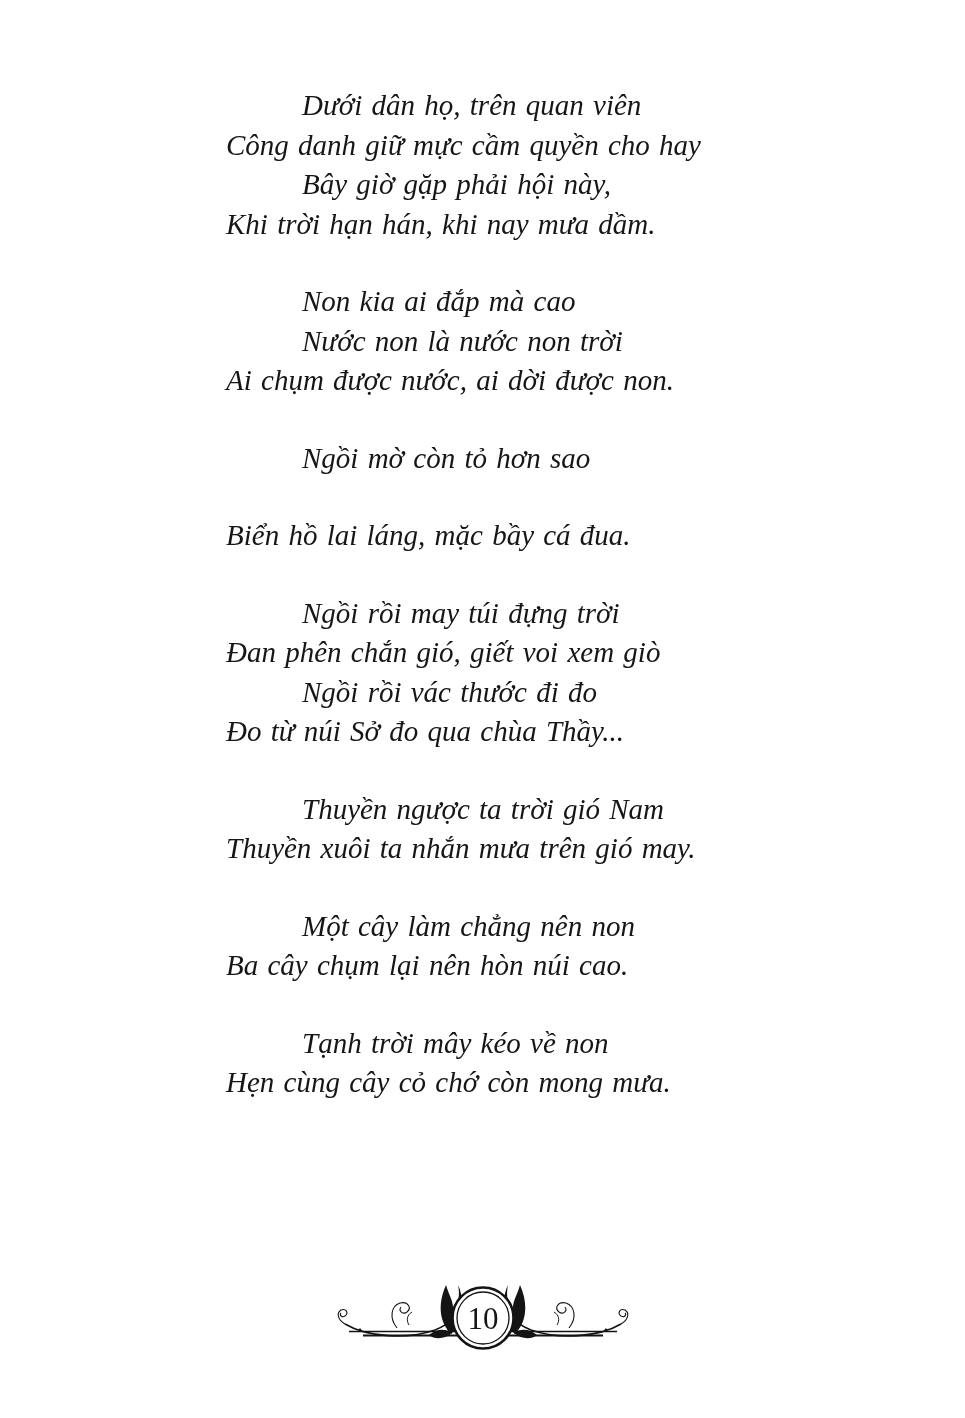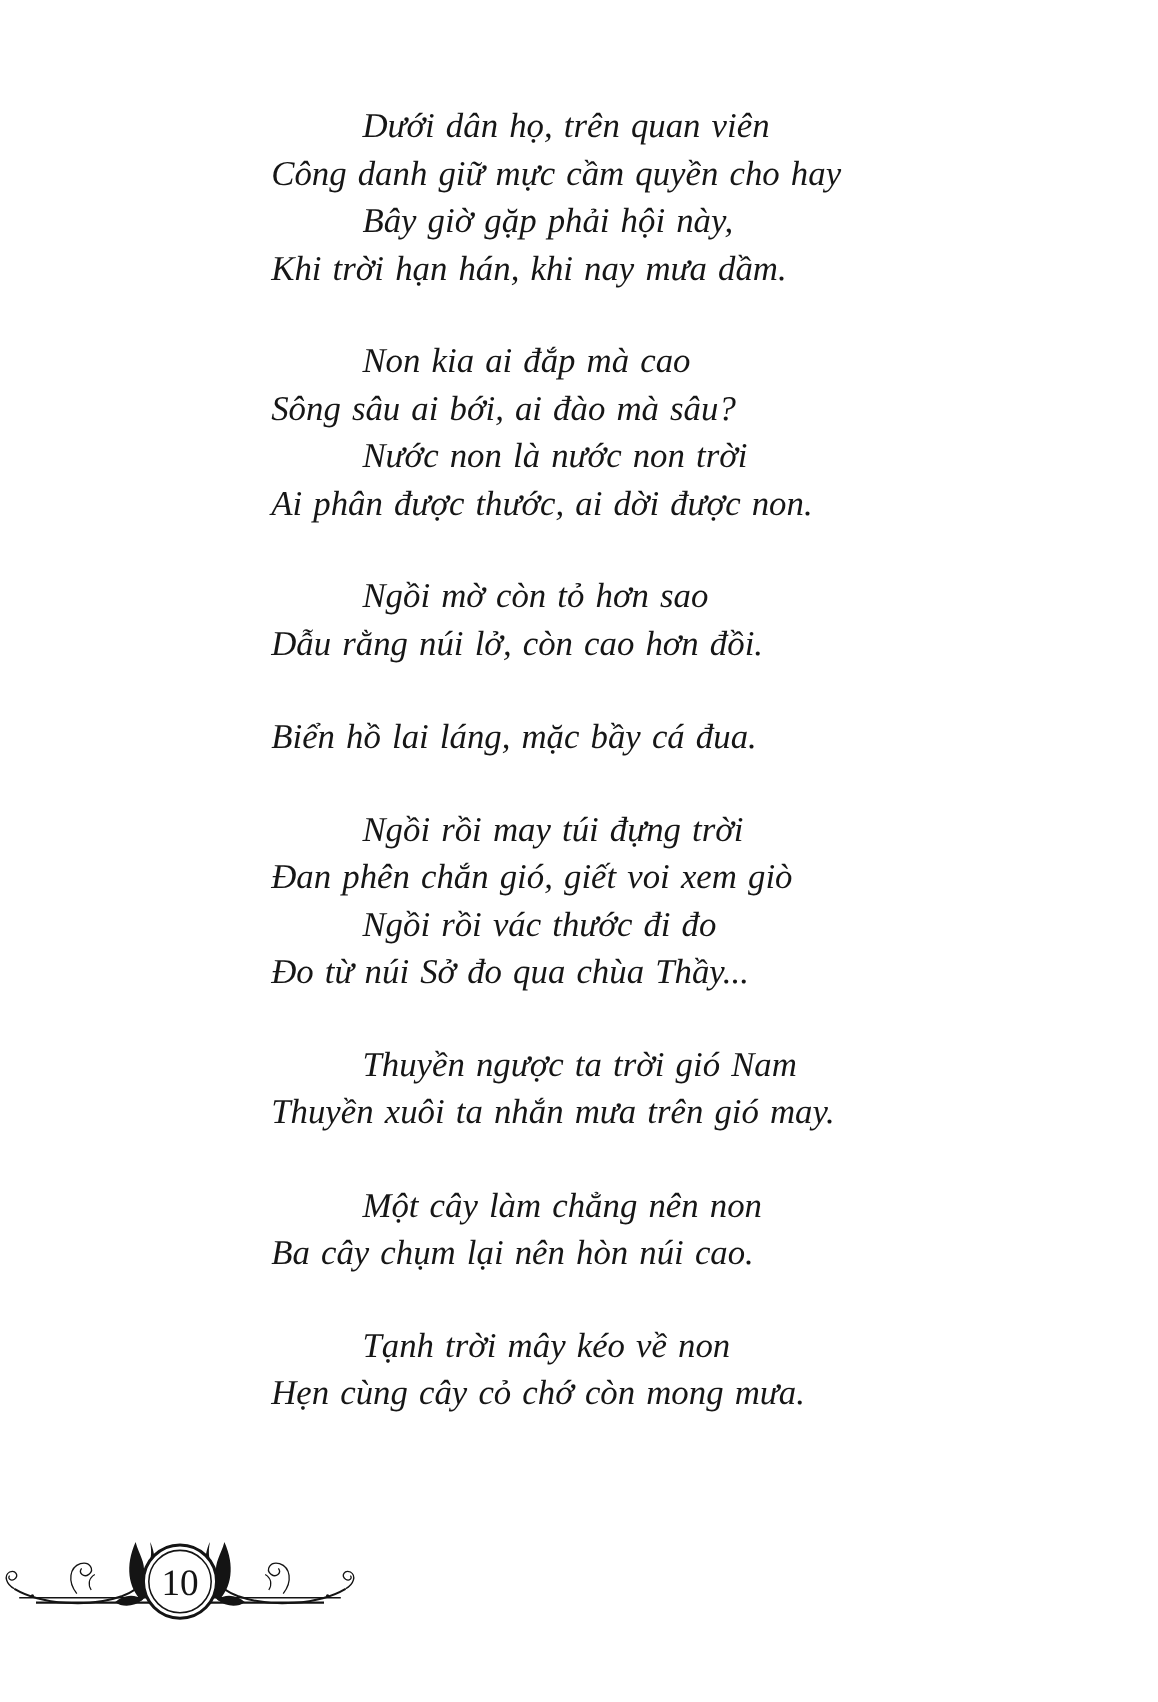--- a/index.html
+++ b/index.html
@@ -23,47 +23,45 @@
     font-size: 29px;
     line-height: 39.5px;
     word-spacing: 2px;
   }
   .stanza { margin: 0 0 38px 0; }
   .line { white-space: nowrap; }
   .line.indent { padding-left: 76px; }
   .footer {
     position: absolute;
     left: 0; top: 1272px; width: 965px;
-    display: flex; 
+    display: flex; justify-content: center;
   }
   .page-num-text {
     font-family: "Liberation Serif", serif;
   }
 </style>
 </head>
 <body>
 
 <div class="page">
 
   <main class="poem" id="poem-root">
       <div class="stanza">
         <div class="line indent">Dưới dân họ, trên quan viên</div>
         <div class="line">Công danh giữ mực cầm quyền cho hay</div>
         <div class="line indent">Bây giờ gặp phải hội này,</div>
         <div class="line">Khi trời hạn hán, khi nay mưa dầm.</div>
       </div>
       <div class="stanza">
         <div class="line indent">Non kia ai đắp mà cao</div>
-        <div class="line">Sông sâu ai bới, ai đào mà sâu?</div>
         <div class="line indent">Nước non là nước non trời</div>
-        <div class="line">Ai phân được thước, ai dời được non.</div>
+        <div class="line">Ai chụm được nước, ai dời được non.</div>
       </div>
       <div class="stanza">
         <div class="line indent">Ngồi mờ còn tỏ hơn sao</div>
-        <div class="line">Dẫu rằng núi lở, còn cao hơn đồi.</div>
       </div>
       <div class="stanza">
         <div class="line">Biển hồ lai láng, mặc bầy cá đua.</div>
       </div>
       <div class="stanza">
         <div class="line indent">Ngồi rồi may túi đựng trời</div>
         <div class="line">Đan phên chắn gió, giết voi xem giò</div>
         <div class="line indent">Ngồi rồi vác thước đi đo</div>
         <div class="line">Đo từ núi Sở đo qua chùa Thầy...</div>
       </div>

